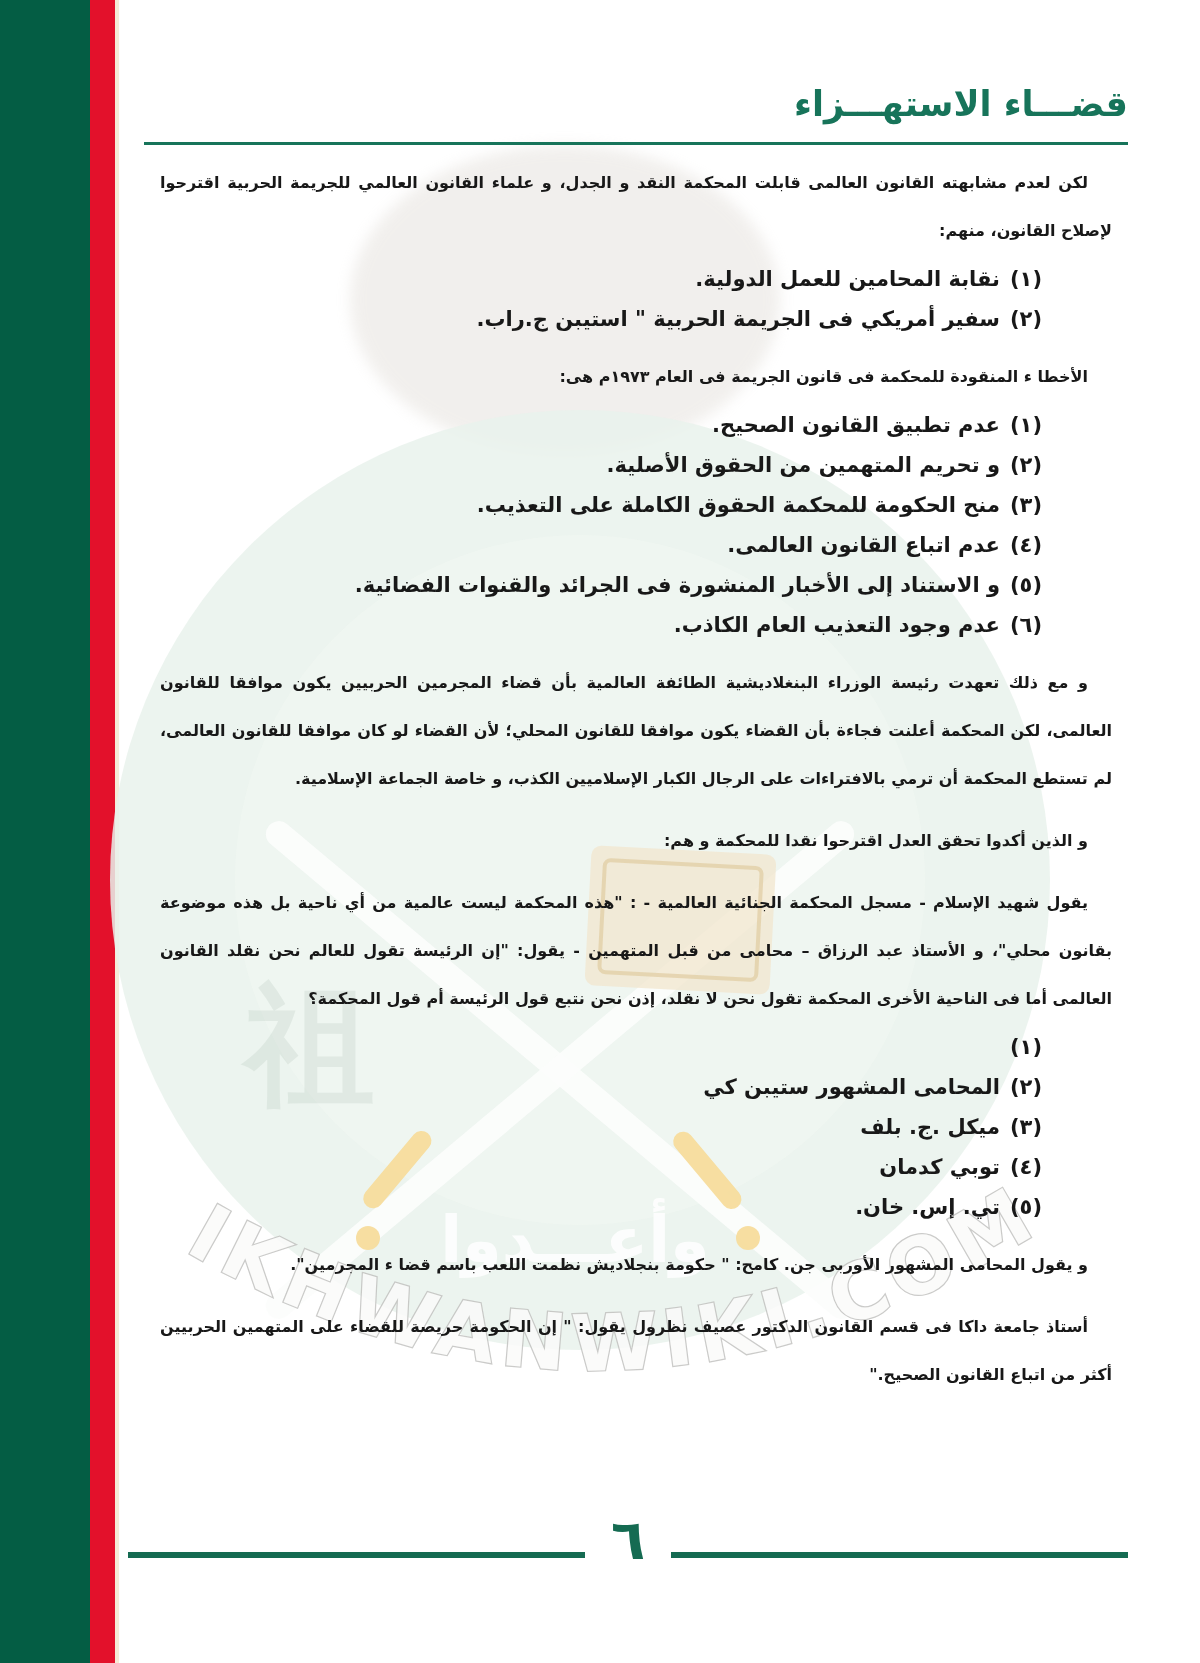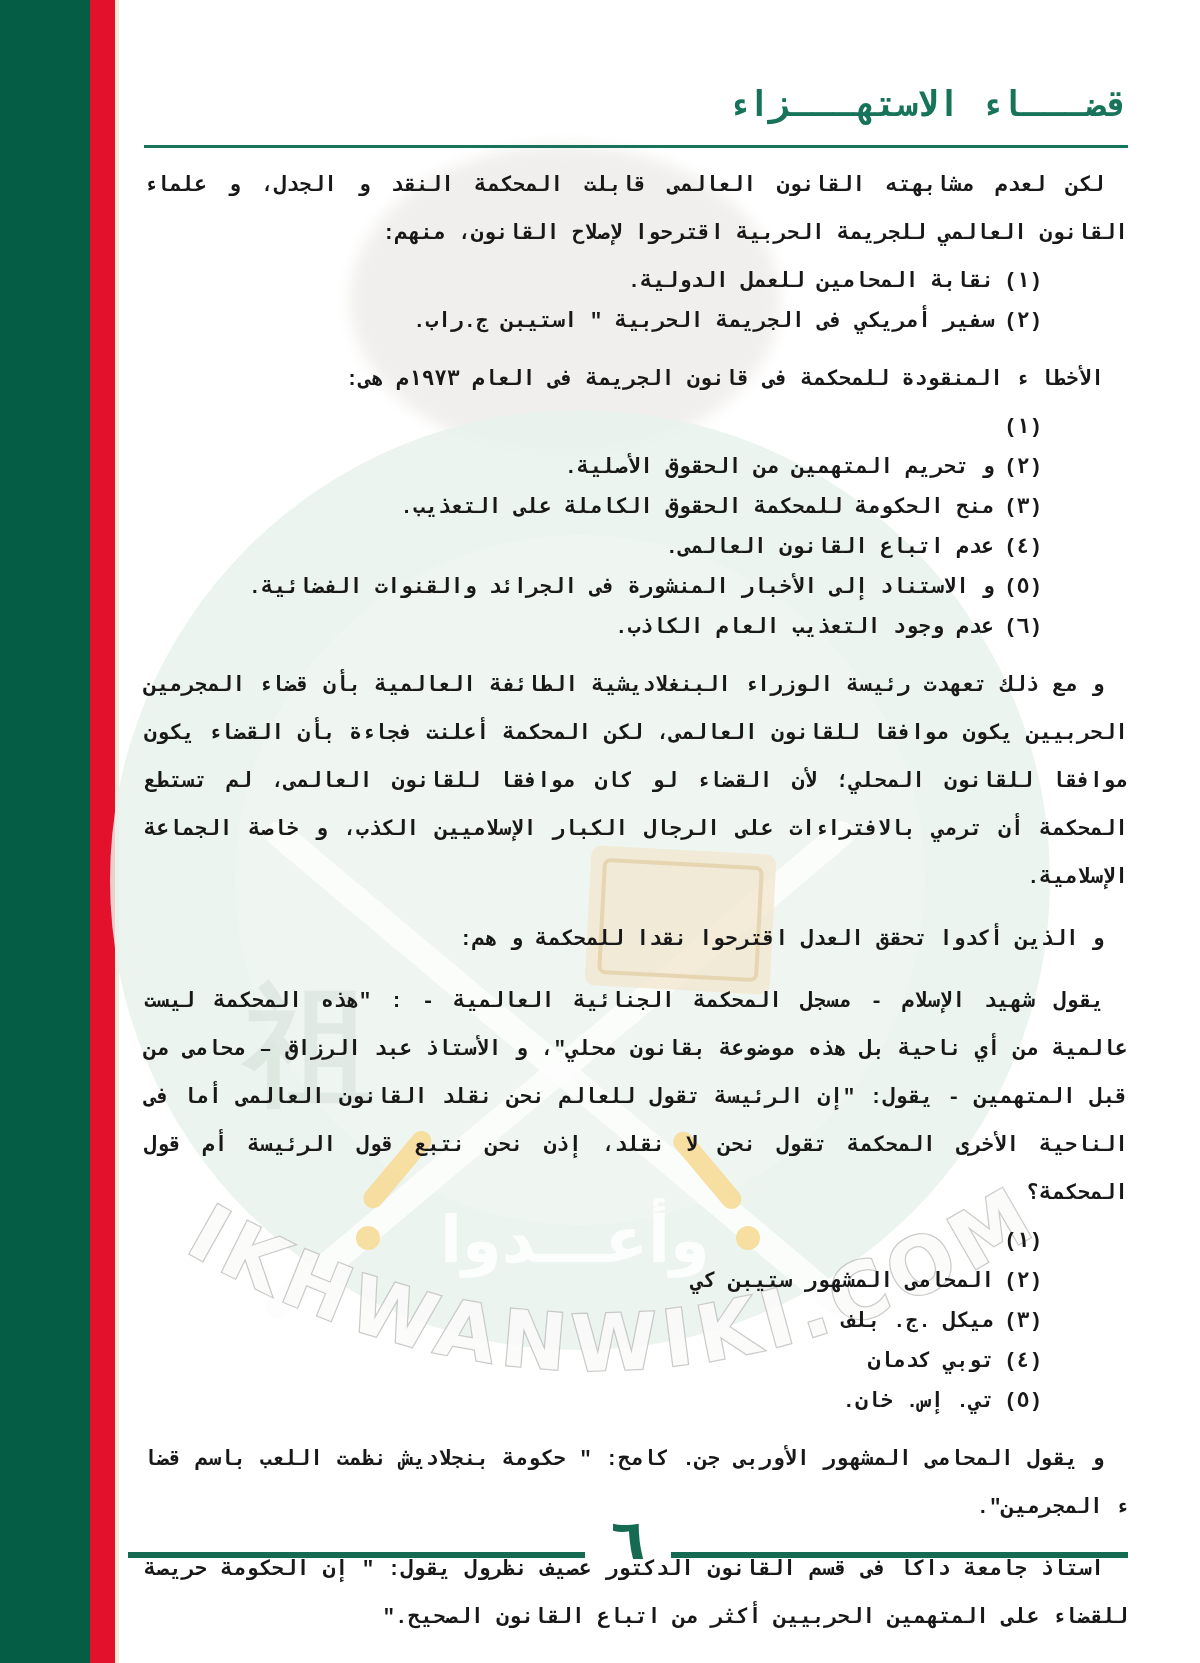--- a/index.html
+++ b/index.html
@@ -8,24 +8,24 @@
 
   
   .side-band{position:absolute;left:0;top:0;bottom:0;width:90px;background:#045D44;}
   .side-stripe{position:absolute;left:90px;top:0;bottom:0;width:25px;background:#E3112B;}
   .side-cream{position:absolute;left:115px;top:0;bottom:0;width:4px;background:#F5ECD7;}
 
   
   .watermark-svg{position:absolute;left:0;top:0;width:1200px;height:1663px;z-index:0;pointer-events:none;}
 
   
-  .content{position:absolute;left:144px;right:72px;top:0;z-index:1;direction:rtl;color:#181818;font-family:Liberation Mono, monospace;}
+  .content{position:absolute;left:144px;right:72px;top:0;z-index:1;direction:rtl;color:#181818;}
   h1.title{margin:84px 0 0;font-size:35px;font-weight:700;color:#17745A;text-align:right;}
   .title-rule{height:3px;background:#17745A;margin-top:18px;}
-  .para{margin:14px 0 0;font-size:21px;font-weight:700;line-height:48px;text-align:justify;text-indent:24px;}
+  .para{margin:14px 16px 0;font-size:16px;font-weight:700;line-height:48px;text-align:justify;text-indent:24px;}
   .list{margin:4px 0 0;padding-right:86px;}
   .list-item{display:flex;gap:10px;font-size:21px;font-weight:700;line-height:40px;}
   .list-item .num{white-space:nowrap;}
 
   
   .footer{position:absolute;left:128px;right:72px;top:1512px;z-index:1;display:flex;align-items:flex-end;gap:26px;}
   .footer-line{flex:1;height:6px;background:#156B52;margin-bottom:10px;}
   .page-num{font-size:56px;line-height:1;color:#156B52;font-weight:700;}
 </style>
 </head>
@@ -82,20 +82,21 @@
           </div>
           <div class="list-item">
             <span class="num">(٢)</span>
             <span class="txt">سفير أمريكي فى الجريمة الحربية " استيبن ج.راب.</span>
           </div>
         </div>
         <p class="para lead">الأخطا ء المنقودة للمحكمة فى قانون الجريمة فى العام ١٩٧٣م هى:</p>
         <div class="list">
           <div class="list-item">
             <span class="num">(١)</span>
+            <span class="txt">عدم تطبيق القانون الصحيح.</span>
           </div>
           <div class="list-item">
             <span class="num">(٢)</span>
             <span class="txt">و تحريم المتهمين من الحقوق الأصلية.</span>
           </div>
           <div class="list-item">
             <span class="num">(٣)</span>
             <span class="txt">منح الحكومة للمحكمة الحقوق الكاملة على التعذيب.</span>
           </div>
           <div class="list-item">

